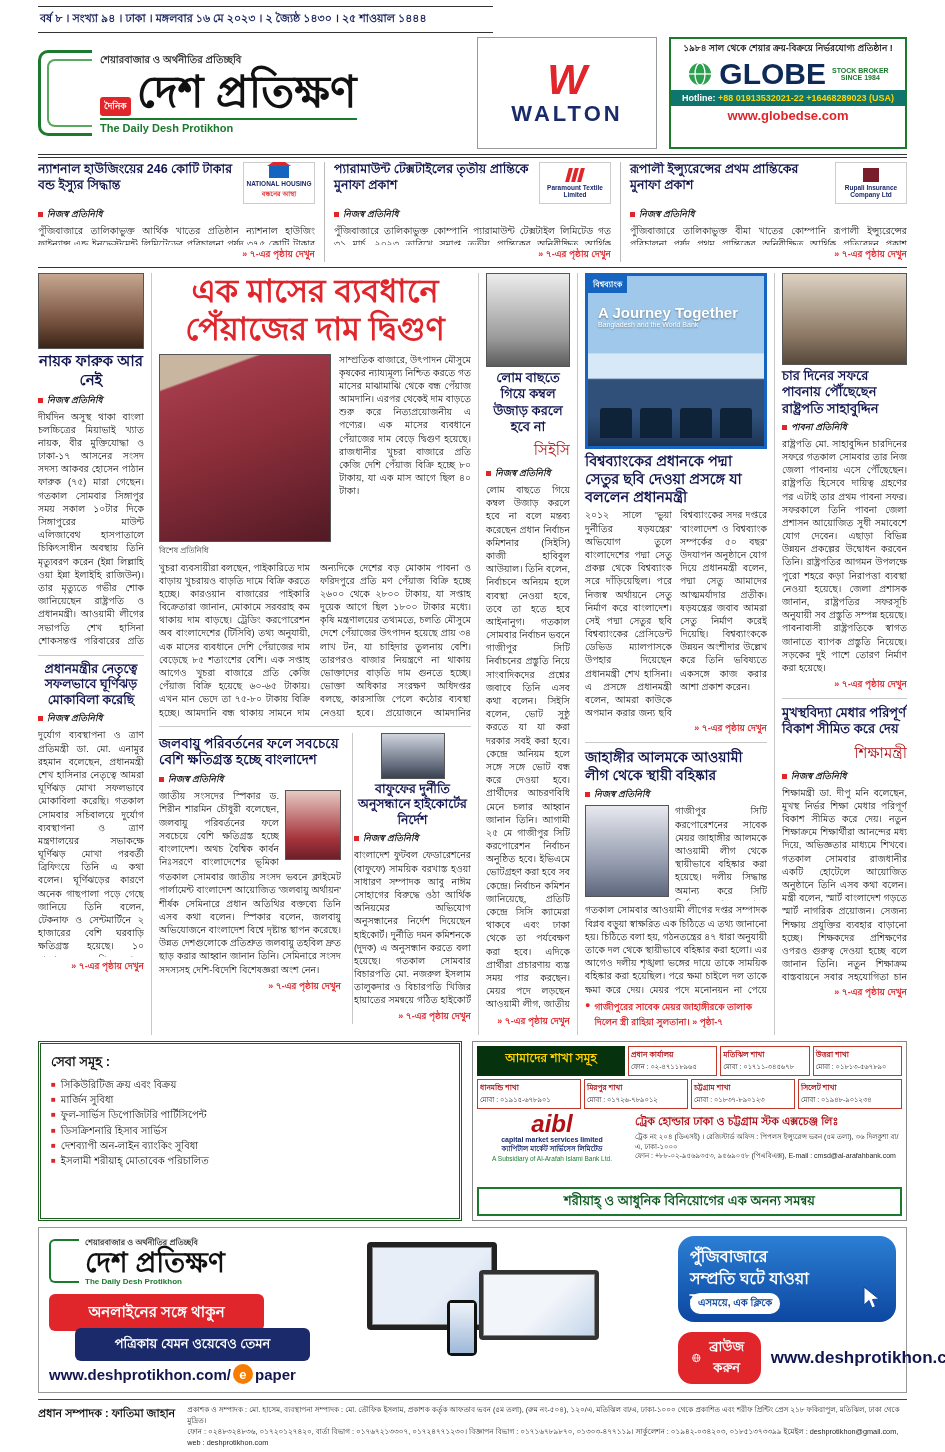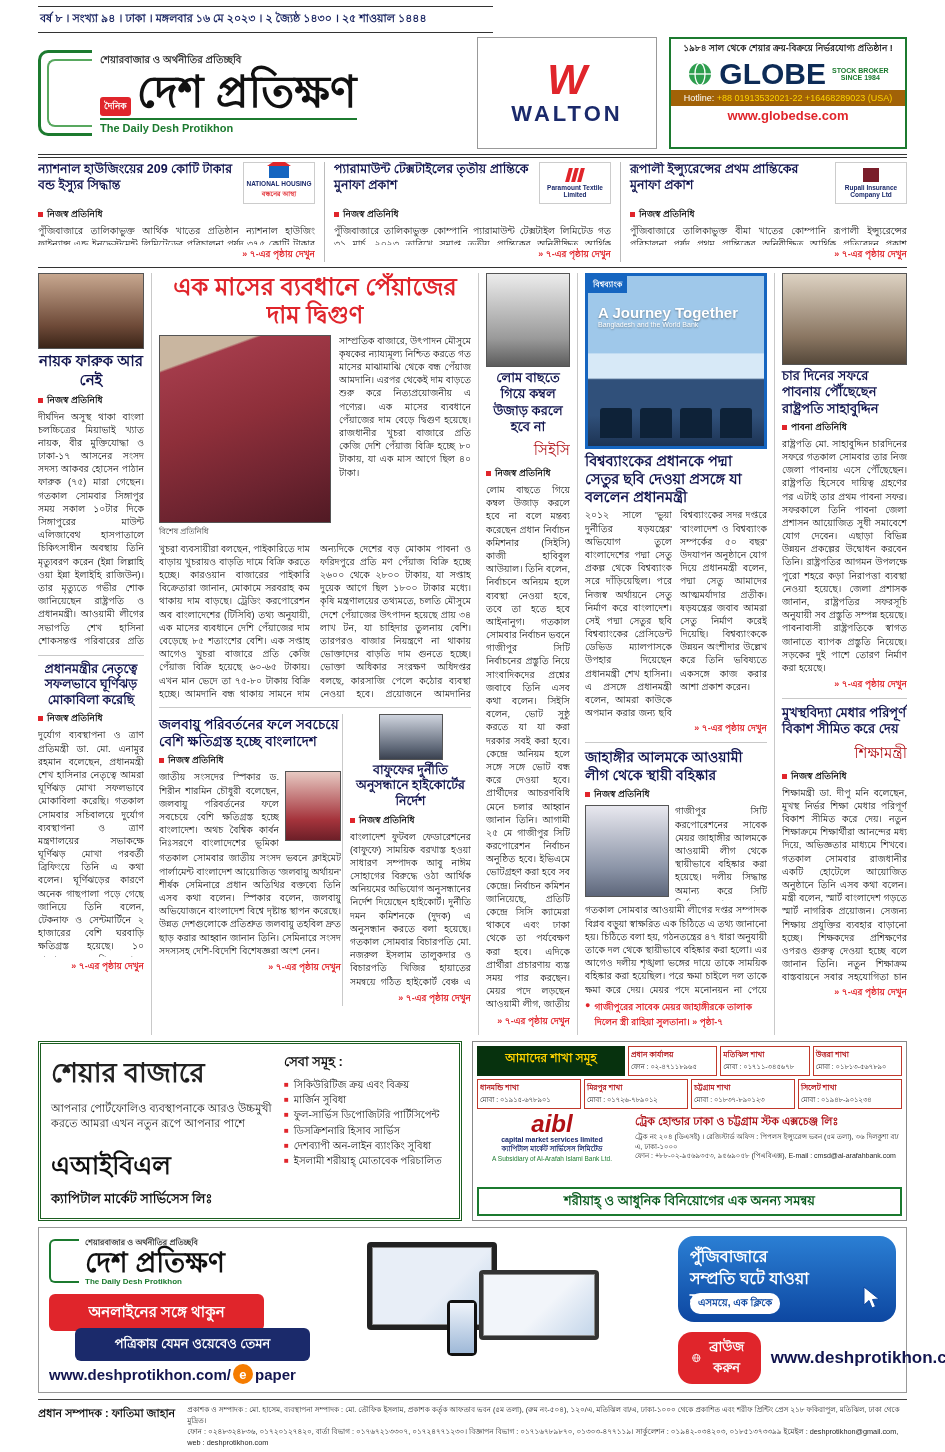--- a/index.html
+++ b/index.html
@@ -19,65 +19,65 @@
   .mast-title { font-size:44px; font-weight:bold; color:#111; line-height:1.05; }
   .mast-sub { font-size:11px; font-weight:bold; color:#1c7a2f; border-top:2px solid #1c7a2f; margin-top:2px; padding-top:2px; }
   .walton-box { width:180px; border:1px solid #999; display:flex; flex-direction:column; align-items:center; justify-content:center; }
   .walton-w { font-size:42px; font-weight:bold; font-style:italic; color:#e0252b; line-height:1; }
   .walton-name { font-size:22px; font-weight:bold; color:#1b2a6b; letter-spacing:3px; }
   .globe-box { width:238px; border:2px solid #1c7a2f; display:flex; flex-direction:column; }
   .globe-tagline { font-size:9px; font-weight:bold; text-align:center; padding:2px 3px; color:#222; }
   .globe-main { display:flex; align-items:center; justify-content:center; gap:6px; padding:1px 0; }
   .globe-name { font-size:30px; font-weight:bold; color:#0d2b56; line-height:1; }
   .globe-sub { font-size:7px; font-weight:bold; color:#1c7a2f; text-align:center; }
-  .globe-hotline { background:#a16207; color:#fff; font-size:9px; font-weight:normal; text-align:center; padding:3px 2px; }
+  .globe-hotline { background:#0f766e; color:#fff; font-size:9px; font-weight:bold; text-align:center; padding:3px 2px; }
   .globe-hotline .ph { color:#ffd400; }
   .globe-web { color:#e0252b; font-size:13px; font-weight:bold; text-align:center; padding:2px 0; }
   .rule2 { border-top:1px solid #333; border-bottom:1px solid #333; height:4px; margin:5px 0 4px; }
 
   
   .briefs { display:flex; height:100px; overflow:hidden; }
   .brief { flex:1; overflow:hidden; display:flex; flex-direction:column; }
   .brief + .brief { border-left:1px solid #bbb; padding-left:9px; margin-left:9px;justify-content:space-between; }
   .brief-top { display:flex; gap:6px; }
   .brief-h { flex:1; font-size:12.5px; font-weight:bold; color:#12154f; line-height:1.25; }
   .brief-logo { width:72px; height:42px; border:1px solid #ccc; display:flex; flex-direction:column; align-items:center; justify-content:center; font-size:6.5px; font-weight:bold; text-align:center; color:#1b2a6b; gap:2px; padding:2px; }
   .logo-shape-house { width:20px; height:12px; background:linear-gradient(#1565c0,#1565c0); position:relative; }
   .logo-shape-house:before { content:""; position:absolute; top:-8px; left:-2px; border-left:12px solid transparent; border-right:12px solid transparent; border-bottom:8px solid #e0252b; }
   .logo-bars { display:flex; gap:2px; }
   .logo-bars i { width:4px; height:14px; background:#e0252b; transform:skewX(-15deg); }
   .logo-emblem { width:16px; height:14px; background:#7a1d2a; }
   .body-text { font-size:9.3px; line-height:1.42; text-align:justify; color:#151515; }
-  .byline { display:flex; align-items:center; gap:4px; font-size:9px; font-weight:bold; color:#111; margin:3px 0; }
+  .byline { display:flex; align-items:center; gap:4px; font-size:9px; font-weight:bold; color:#111; margin:3px 0;font-style:italic; }
   .byline .mark { width:5px; height:5px; background:#e0252b; display:inline-block; }
   .more { color:#e0252b; font-size:9px; font-weight:bold; text-align:right; margin-top:2px; }
 
   
   .main { display:flex; height:762px; overflow:hidden; margin-top:4px; }
   .col { overflow:hidden; }
   .col + .col { border-left:1px solid #c9c9c9; padding-left:7px; margin-left:7px; }
   .col-a { width:106px; } .col-b { width:320px; } .col-c { width:92px; } .col-d { width:190px; } .col-e { flex:1; }
   .art-divider { border-top:1px solid #c9c9c9; margin:6px 0; }
   .photo { width:100%; border:1px solid #555; }
   .h-art { font-weight:bold; color:#12154f; line-height:1.25; margin:3px 0; }
   .kicker { font-size:15px; font-weight:normal; color:#b01116; text-align:right; }
   .clamp { overflow:hidden; }
 
-  .onion-h { font-size:24px; font-weight:bold; color:#e0252b; text-align:center; line-height:1.18; }
+  .onion-h { font-size:32px; font-weight:bold; color:#e0252b; text-align:center; line-height:1.18; }
   .onion-row { display:flex; gap:8px; margin-top:5px; }
   .onion-photo { width:172px; height:188px; border:1px solid #555;
      background:linear-gradient(160deg,#c9b6a0 0 14%, #a33b4a 15%, #8e2f3a 45%, #6e2430 75%, #51ututer 100%);
      background:linear-gradient(160deg,#c9b6a0 0 14%, #a33b4a 15%, #8e2f3a 45%, #6e2430 75%, #511a24 100%); }
   .onion-caption { font-size:8px; color:#333; margin-top:2px; }
   .two-col { display:flex; gap:10px; }
   .two-col > div { flex:1; }
 
   .lower-row { display:flex; }
   .lower-left { width:182px; }
-  .lower-right { flex:1; border-left:1px solid #c9c9c9; padding-left:7px; margin-left:1px; }
+  .lower-right { flex:1; border-left:1px solid #c9c9c9; padding-left:1px; margin-left:11px; }
 
   .wb-photo { height:176px; border:3px solid #1565c0; position:relative;
      background:linear-gradient(#9fc8ea 0 45%, #d7e9f7 46% 60%, #30507a 61% 82%, #1d3454); overflow:hidden; }
   .wb-tag { position:absolute; top:0; left:0; background:#1565c0; color:#fff; font-size:8px; font-weight:bold; padding:2px 5px; }
   .wb-text { position:absolute; top:28px; left:10px; color:#fff; font-size:15px; font-weight:bold; text-shadow:0 1px 2px rgba(0,0,0,.4); }
   .wb-text small { display:block; font-size:7px; font-weight:normal; }
   .wb-people { position:absolute; bottom:8px; left:12px; right:12px; height:30px; display:flex; gap:8px; align-items:flex-end; }
   .wb-people i { flex:1; background:#0e2238; height:100%; border-radius:3px 3px 0 0; }
 
   .jh-row { display:flex; gap:6px; margin-top:3px; }
@@ -190,21 +190,21 @@
         <span class="ph">+16468289023 (USA)</span>
       </div>
       <div class="globe-web">www.globedse.com</div>
     </div>
   </div>
   <div class="rule2"></div>
 
   <div class="briefs">
     <div class="brief">
       <div class="brief-top">
-        <div class="brief-h">ন্যাশনাল হাউজিংয়ের 209 কোটি টাকার বন্ড ইস্যুর সিদ্ধান্ত</div>
+        <div class="brief-h">ন্যাশনাল হাউজিংয়ের 246 কোটি টাকার বন্ড ইস্যুর সিদ্ধান্ত</div>
         <div class="brief-logo">
           <span class="logo-shape-house"></span>
           <span>NATIONAL HOUSING</span>
           <span style="color:#e0252b">বন্ধনের আস্থা</span>
         </div>
       </div>
       <div class="byline">
           <span class="mark"></span>
           <span>নিজস্ব প্রতিনিধি</span>
         </div>
@@ -388,26 +388,20 @@
             <span>নিজস্ব প্রতিনিধি</span>
           </div>
         <div class="body-text clamp" style="max-height:196px">শিক্ষামন্ত্রী ডা. দীপু মনি বলেছেন, মুখস্থ নির্ভর শিক্ষা মেধার পরিপূর্ণ বিকাশ সীমিত করে দেয়। নতুন শিক্ষাক্রমে শিক্ষার্থীরা আনন্দের মধ্য দিয়ে, অভিজ্ঞতার মাধ্যমে শিখবে। গতকাল সোমবার রাজধানীর একটি হোটেলে আয়োজিত অনুষ্ঠানে তিনি এসব কথা বলেন। মন্ত্রী বলেন, স্মার্ট বাংলাদেশ গড়তে স্মার্ট নাগরিক প্রয়োজন। সেজন্য শিক্ষায় প্রযুক্তির ব্যবহার বাড়ানো হচ্ছে। শিক্ষকদের প্রশিক্ষণের ওপরও গুরুত্ব দেওয়া হচ্ছে বলে জানান তিনি। নতুন শিক্ষাক্রম বাস্তবায়নে সবার সহযোগিতা চান শিক্ষামন্ত্রী।</div>
         <div class="more"><span>»</span> <span>৭-এর পৃষ্ঠায় দেখুন</span></div>
       </article>
     </div>
   </div>
 
   <div class="ads-row">
     <div class="ad-left">
-      <div class="ad-left-col1">
-        <div class="ad-sb-title">শেয়ার বাজারে</div>
-        <div class="ad-sb-sub">আপনার পোর্টফোলিও ব্যবস্থাপনাকে আরও উচ্চমুখী করতে আমরা এখন নতুন রূপে আপনার পাশে</div>
-        <div class="ad-brand">এআইবিএল</div>
-        <div class="ad-brand2">ক্যাপিটাল মার্কেট সার্ভিসেস লিঃ</div>
-      </div>
       <div style="flex:1">
         <div class="svc-title">সেবা সমূহ :</div>
         <div class="svc">
             <span class="b">■</span>
             <span>সিকিউরিটিজ ক্রয় এবং বিক্রয়</span>
           </div>
         <div class="svc">
             <span class="b">■</span>
             <span>মার্জিন সুবিধা</span>
           </div>

